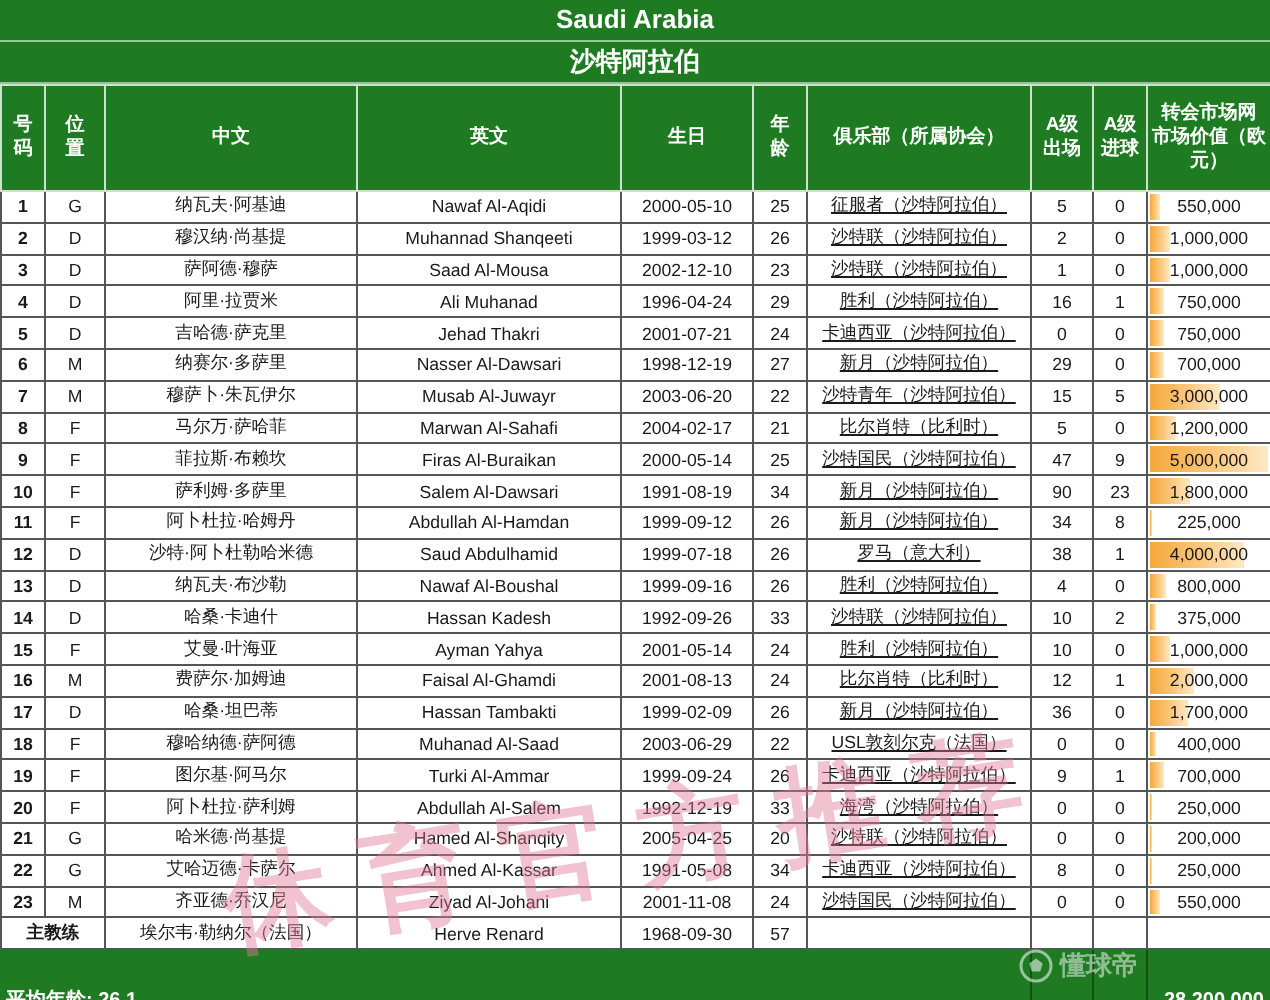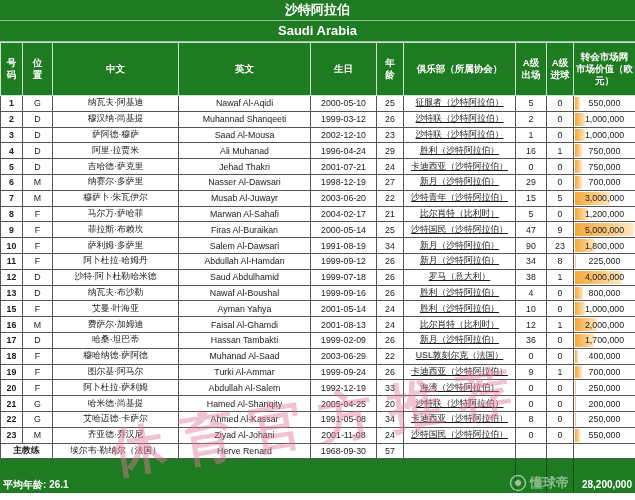--- a/index.html
+++ b/index.html
@@ -37,22 +37,22 @@
        display:flex;align-items:center;gap:4px;z-index:6;margin-top:33px;}
   .wm-logo{position:absolute;right:66px;top:474px;display:flex;align-items:center;gap:3px;
        color:rgba(255,255,255,.5);font-weight:bold;font-size:13px;z-index:6;}
   .wm-logo svg,.wm-handle svg{display:block;}
 </style>
 </head>
 <body>
 
 <div class="sheet">
 
+  <div class="titlebar sub">Saudi Arabia</div>
   <div class="titlebar">沙特阿拉伯</div>
-  <div class="titlebar sub">Saudi Arabia</div>
 
   <table class="grid">
     <colgroup>
       <col style="width:22px">
         <col style="width:30px">
         <col style="width:126px">
       <col style="width:132px">
         <col style="width:66px">
         <col style="width:27px">
       <col style="width:112px">
@@ -232,20 +232,32 @@
           <td class="cn-cell">纳瓦夫·布沙勒</td>
           <td class="en-cell">Nawaf Al-Boushal</td>
           <td>1999-09-16</td>
           <td>26</td>
           <td class="club-cell">胜利（沙特阿拉伯）</td>
           <td>4</td>
           <td>0</td>
           <td class="val-cell"><div class="bar" style="width: calc(16% - 2px);"></div><span class="val">800,000</span></td>
         </tr>
         <tr>
+          <td class="num-cell">14</td>
+          <td>D</td>
+          <td class="cn-cell">哈桑·卡迪什</td>
+          <td class="en-cell">Hassan Kadesh</td>
+          <td>1992-09-26</td>
+          <td>33</td>
+          <td class="club-cell">沙特联（沙特阿拉伯）</td>
+          <td>10</td>
+          <td>2</td>
+          <td class="val-cell"><div class="bar" style="width: calc(8% - 2px);"></div><span class="val">375,000</span></td>
+        </tr>
+        <tr>
           <td class="num-cell">15</td>
           <td>F</td>
           <td class="cn-cell">艾曼·叶海亚</td>
           <td class="en-cell">Ayman Yahya</td>
           <td>2001-05-14</td>
           <td>24</td>
           <td class="club-cell">胜利（沙特阿拉伯）</td>
           <td>10</td>
           <td>0</td>
           <td class="val-cell"><div class="bar" style="width: calc(20% - 2px);"></div><span class="val">1,000,000</span></td>

